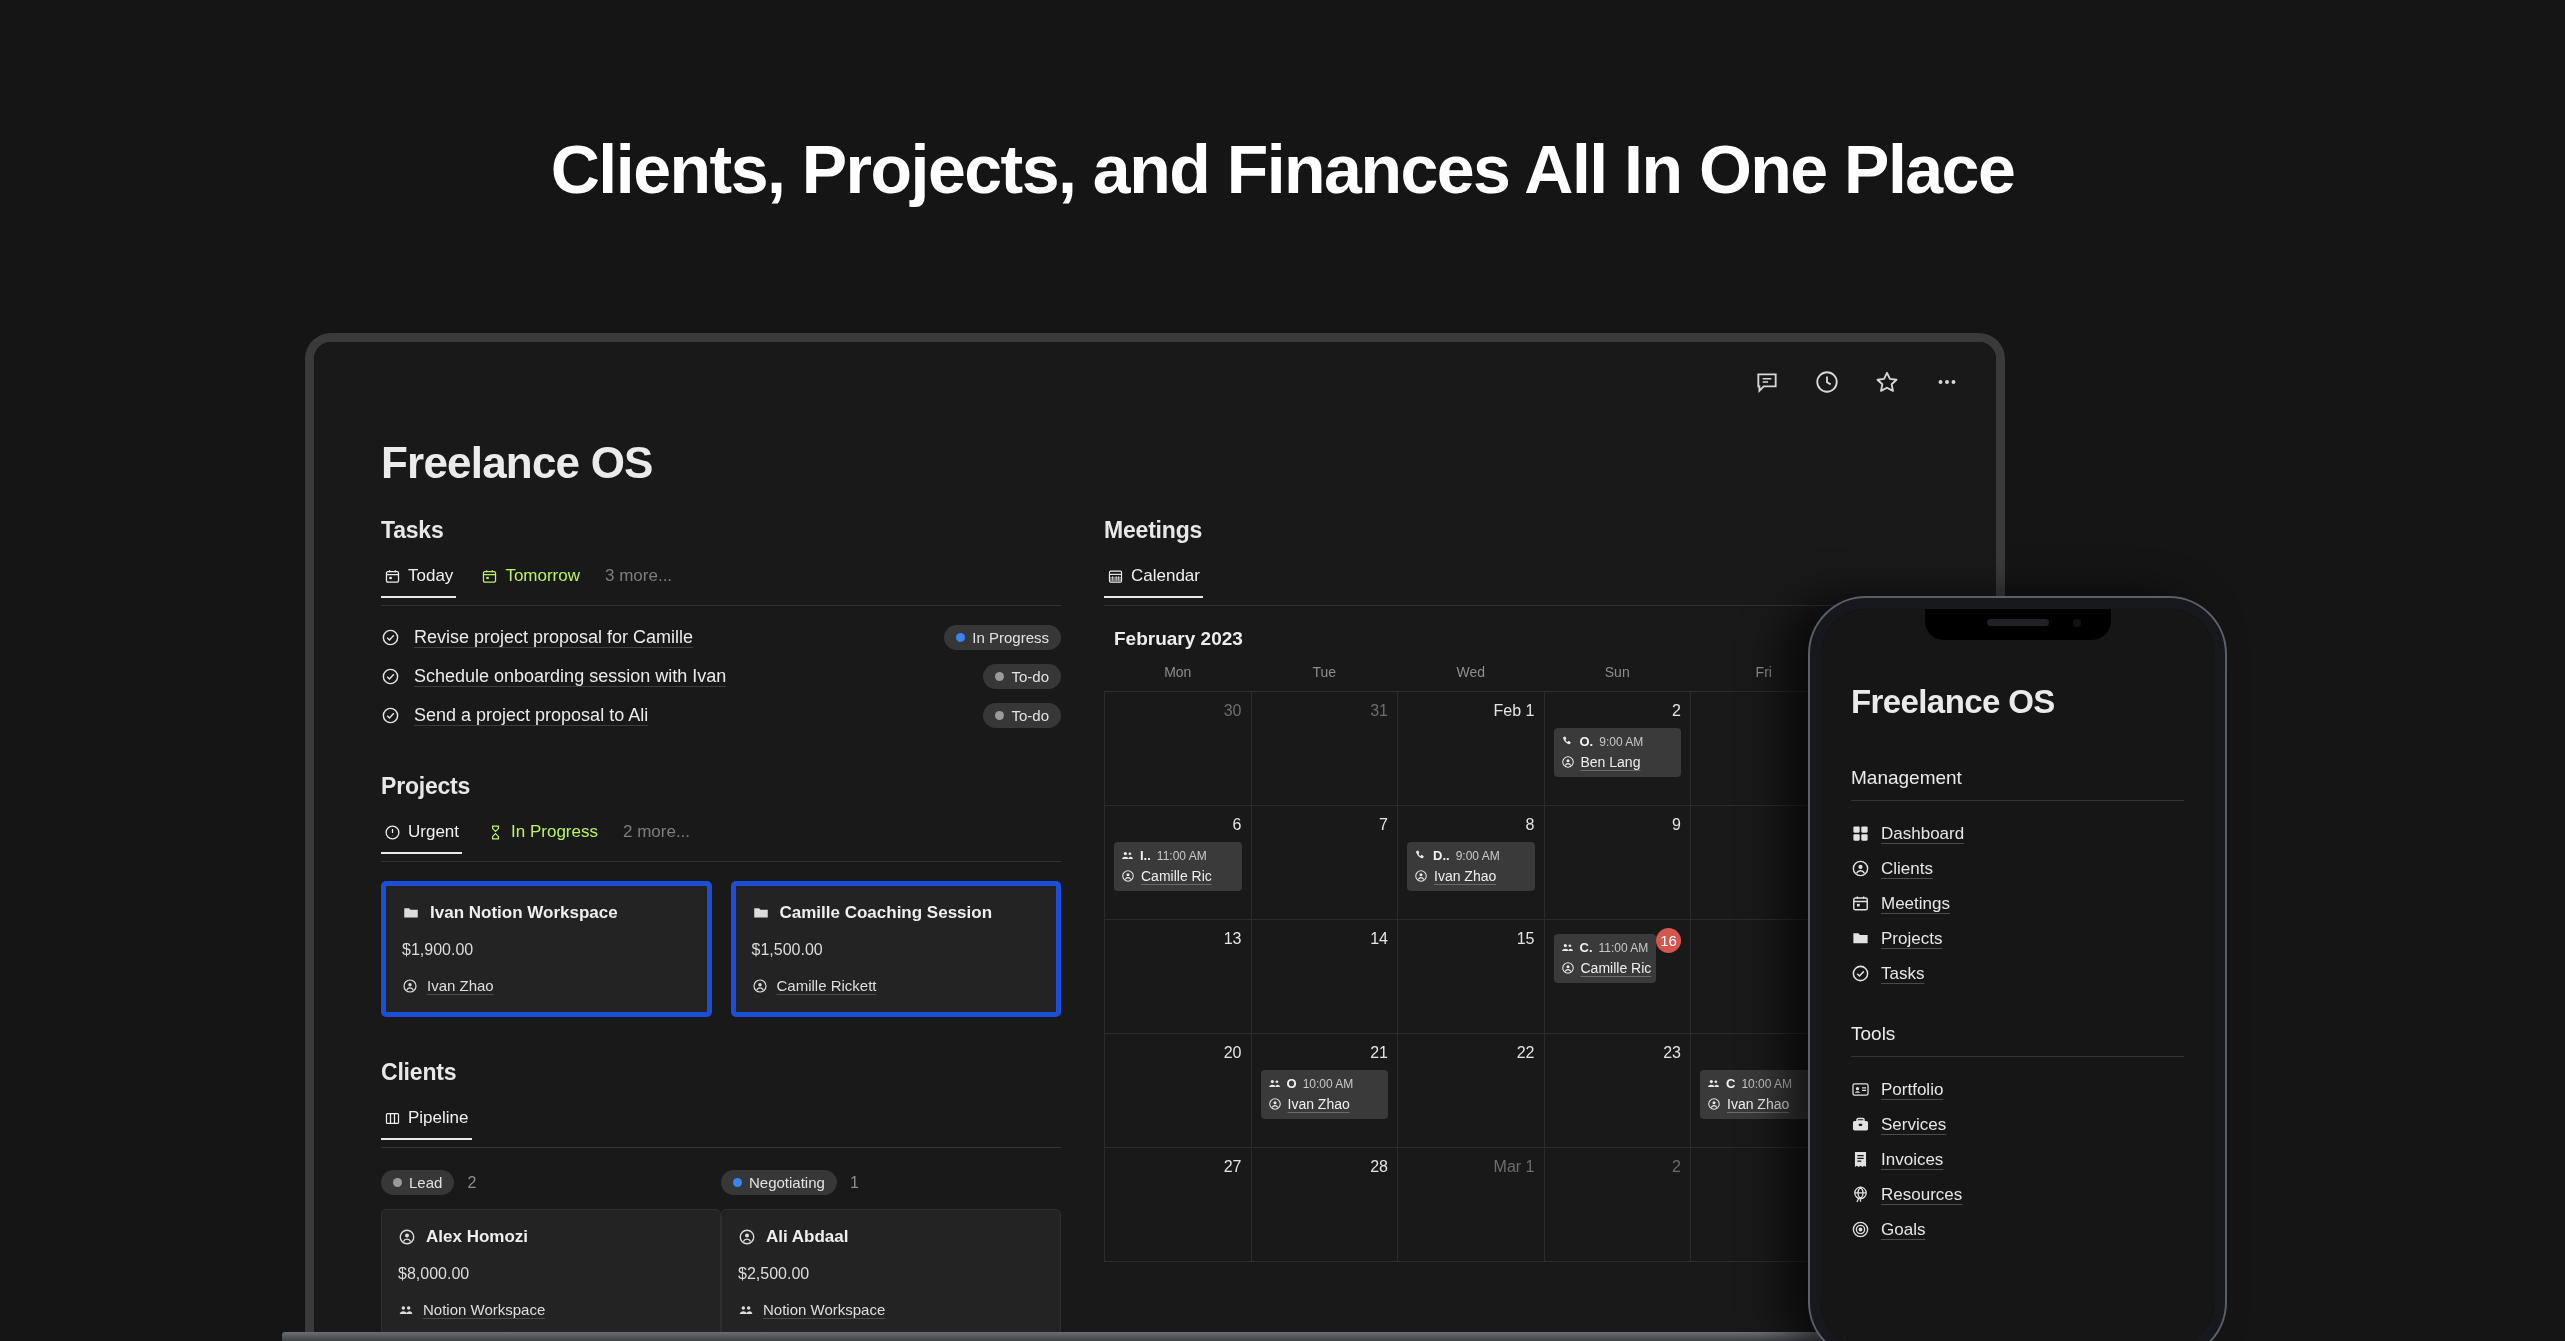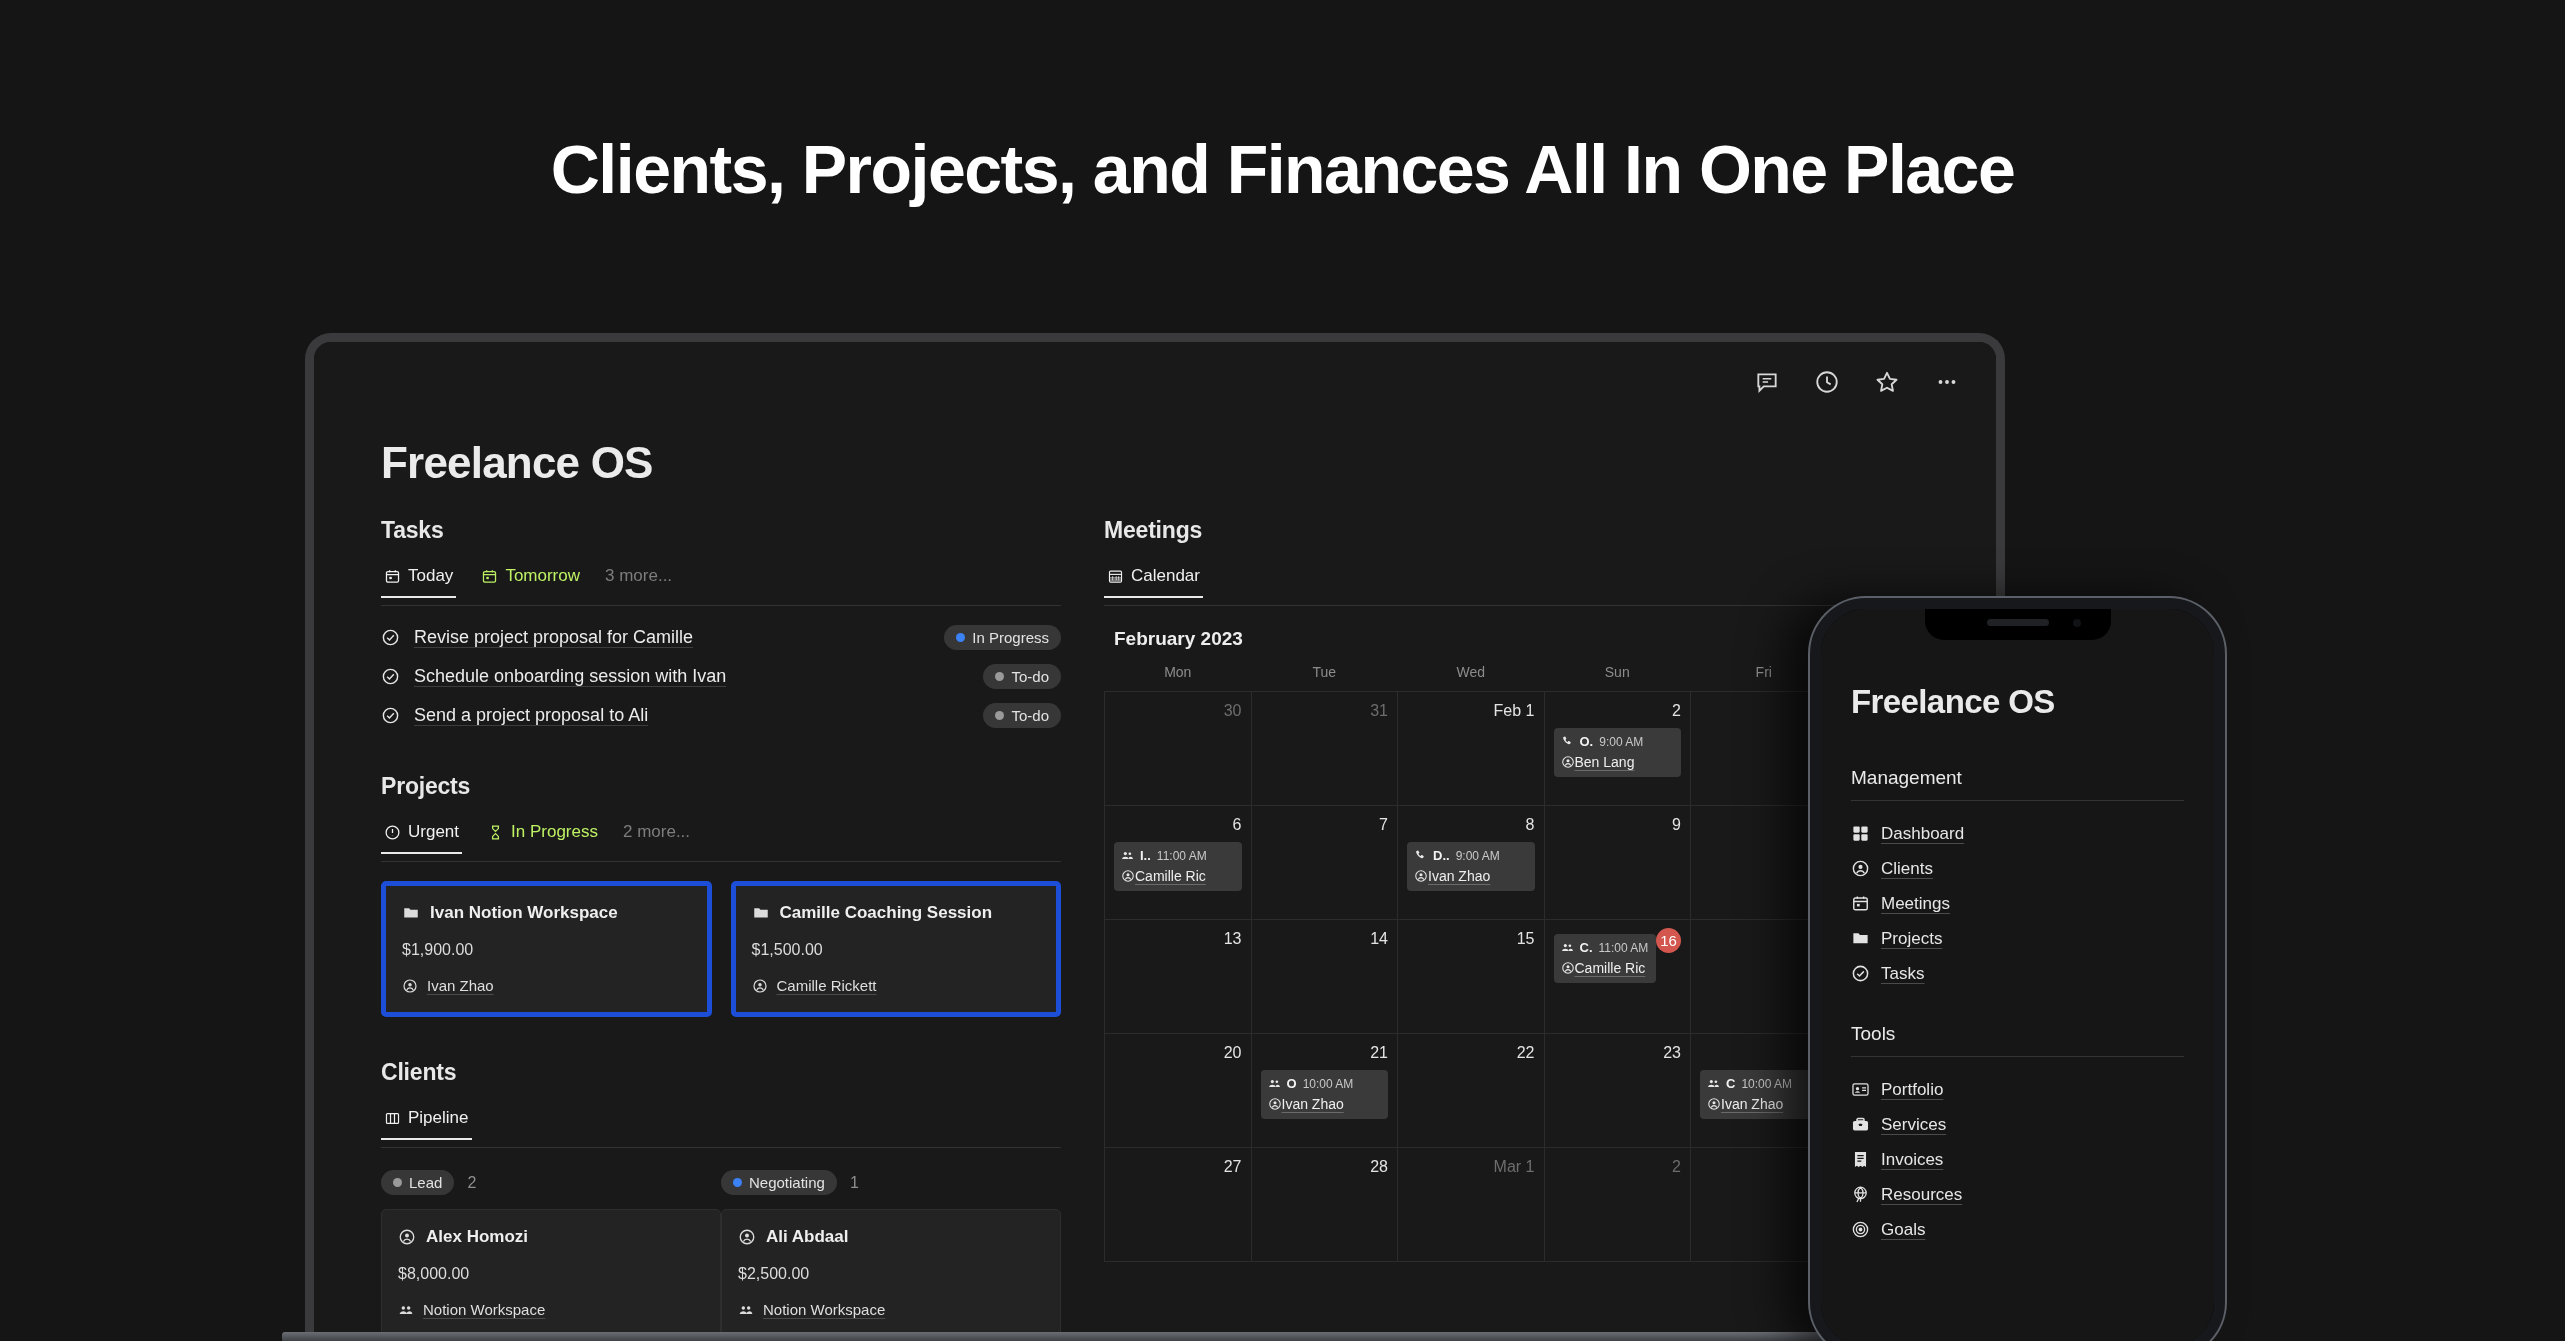--- a/index.html
+++ b/index.html
@@ -121,21 +121,21 @@
   }
   .ev {
     background: #3a3a3a; border-radius: 4px; padding: 6px 7px 7px 7px; margin-top: 6px;
     overflow: hidden; white-space: nowrap;
   }
   .ev-top { display: flex; align-items: center; gap: 6px; font-size: 13px; }
   .ev-top .ic { width: 13px; height: 13px; flex:none; color: #e8e8e8; }
   .ev-top .ic svg { width: 13px; height:13px; display:block; }
   .ev-ttl { font-weight: 700; color: #f2f2f2; }
   .ev-time { color: #c9c9c9; font-size: 12px; }
-  .ev-bot { display: flex; align-items: center; font-size: 14px; color: #efefef; margin-top: 5px; }
+  .ev-bot { display: flex; align-items: center; gap: 6px; font-size: 14px; color: #efefef; margin-top: 5px; }
   .ev-bot .ic { width: 14px; height: 14px; flex:none; color:#e8e8e8; }
   .ev-bot .ic svg { width:14px; height:14px; display:block; }
   .ev-bot .nm { text-decoration: underline; text-decoration-color: #6a6a6a; text-underline-offset: 3px; }
 
   
   .laptop-base {
     position: absolute; left: 282px; top: 1332px; width: 1746px; height: 10px;
     background: linear-gradient(#6b6f75, #3a3d42);
     border-radius: 3px;
   }

